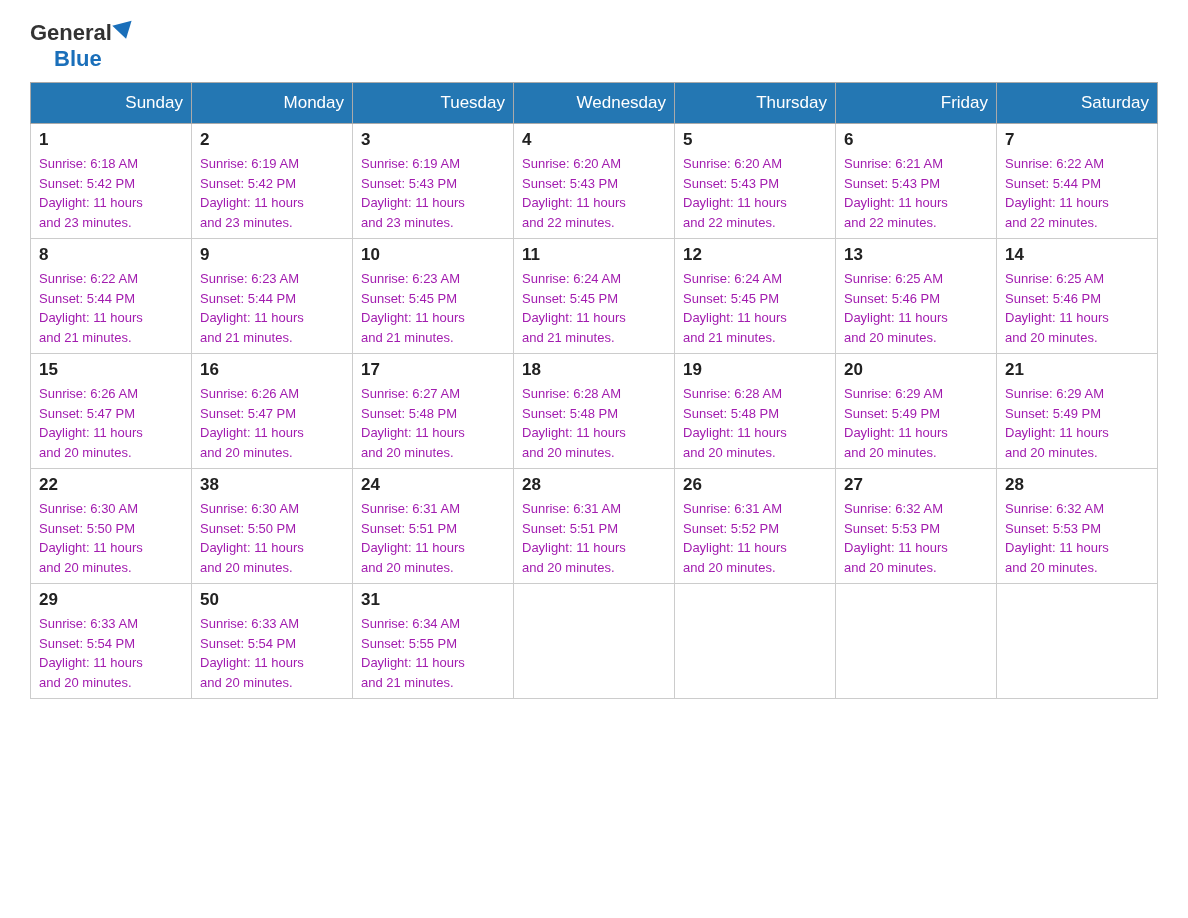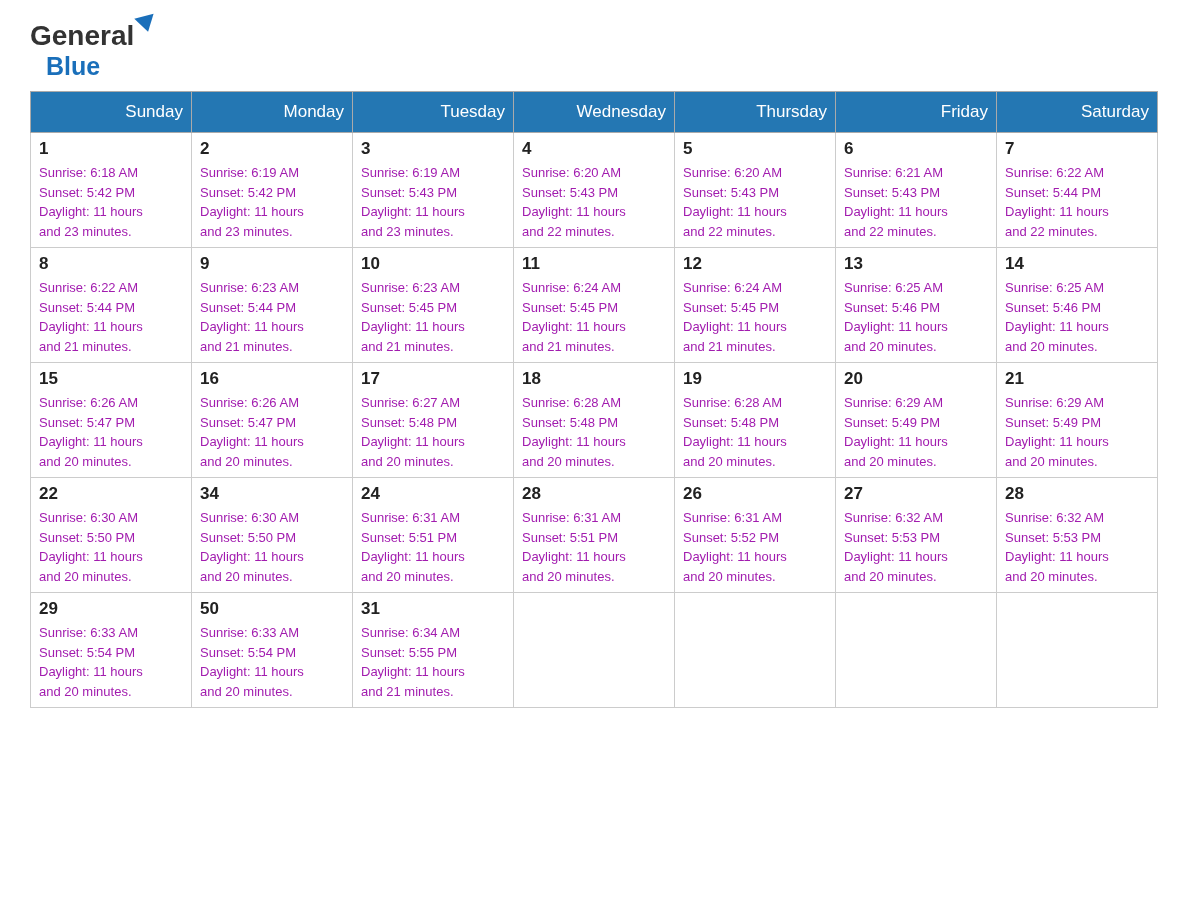--- a/index.html
+++ b/index.html
@@ -16,40 +16,41 @@
       align-items: flex-start;
       margin-bottom: 10px;
     }
     .logo-container {
       display: flex;
       flex-direction: column;
       align-items: flex-start;
     }
     .logo-text {
       display: flex;
-      font-size: 28px;
+      align-items: center;
+      font-size: 22px;
       font-weight: bold;
       color: #333;
     }
     .logo-general { color: #333; }
     .logo-triangle {
       width: 0; height: 0;
       border-left: 10px solid transparent;
       border-right: 10px solid transparent;
       border-top: 16px solid #1a6fba;
       display: inline-block;
       margin-left: 2px;
       margin-top: -4px;
       transform: rotate(-15deg);
     }
     .logo-underline {
       color: #1a6fba;
-      font-size: 25px;
-      font-weight: bold;
-      margin-left: 12px;
+      font-size: 22px;
+      font-weight: bold;
+      margin-left: 20px;
     }
     .title-section {
       text-align: right;
     }
     .month-title {
       font-size: 52px;
       font-weight: bold;
       color: #222;
       line-height: 1.1;
     }
@@ -218,21 +219,21 @@
         <span class="day-number">21</span>
         <span class="day-info">Sunrise: 6:29 AM<br>Sunset: 5:49 PM<br>Daylight: 11 hours<br>and 20 minutes.</span>
       </td>
       </tr>
       <tr>
         <td>
         <span class="day-number">22</span>
         <span class="day-info">Sunrise: 6:30 AM<br>Sunset: 5:50 PM<br>Daylight: 11 hours<br>and 20 minutes.</span>
       </td>
         <td>
-        <span class="day-number">34</span>
+        <span class="day-number">38</span>
         <span class="day-info">Sunrise: 6:30 AM<br>Sunset: 5:50 PM<br>Daylight: 11 hours<br>and 20 minutes.</span>
       </td>
         <td>
         <span class="day-number">24</span>
         <span class="day-info">Sunrise: 6:31 AM<br>Sunset: 5:51 PM<br>Daylight: 11 hours<br>and 20 minutes.</span>
       </td>
         <td>
         <span class="day-number">28</span>
         <span class="day-info">Sunrise: 6:31 AM<br>Sunset: 5:51 PM<br>Daylight: 11 hours<br>and 20 minutes.</span>
       </td>

